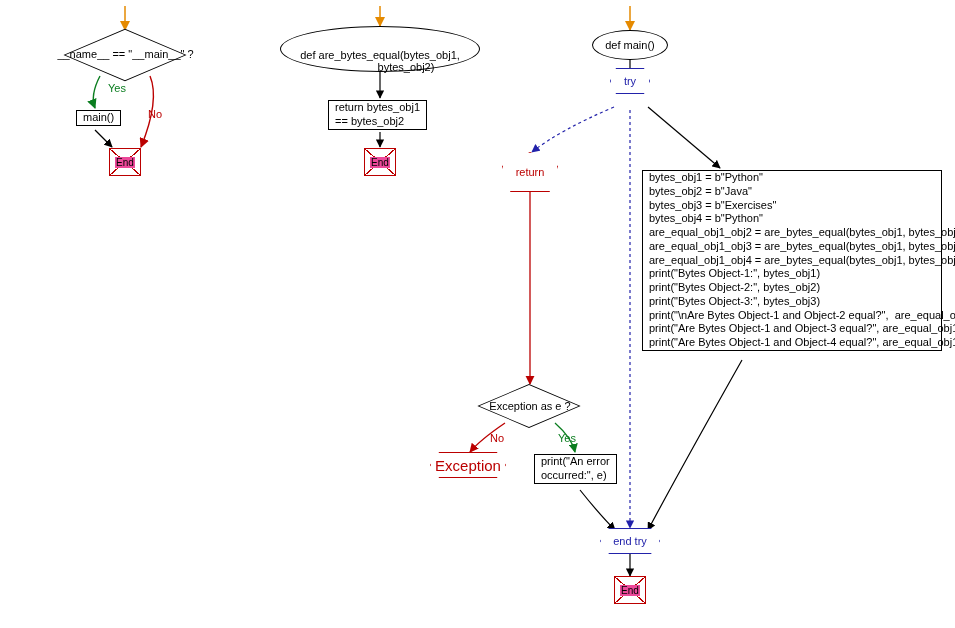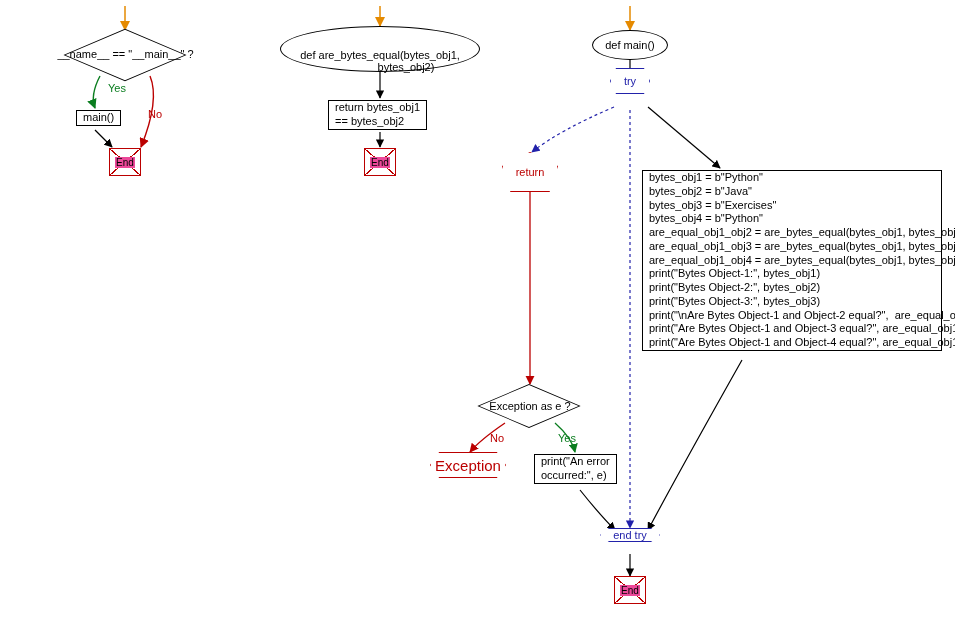--- a/index.html
+++ b/index.html
@@ -223,21 +223,21 @@
   <div class="edge-label red" style="left:490px;top:432px;">No</div>
   <div class="edge-label green" style="left:558px;top:432px;">Yes</div>
 
   <div class="exc-rhomb" style="left:430px;top:452px;width:76px;height:26px;">
     <span>Exception</span>
   </div>
 
   <div class="box" style="left:534px;top:454px;">print("An error
 occurred:", e)</div>
 
-  <div class="hex" style="left:600px;top:528px;width:60px;height:14px;">
+  <div class="hex" style="left:600px;top:528px;width:60px;height:26px;">
     <span>end try</span>
   </div>
 
   <div class="end-tile" style="left:614px;top:576px;">
     <span>End</span>
   </div>
 
 </div>
 
 </body></html>

